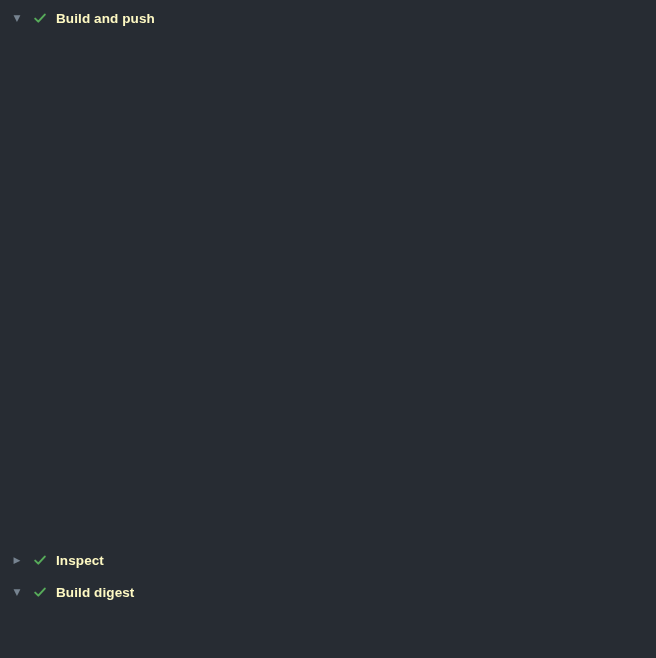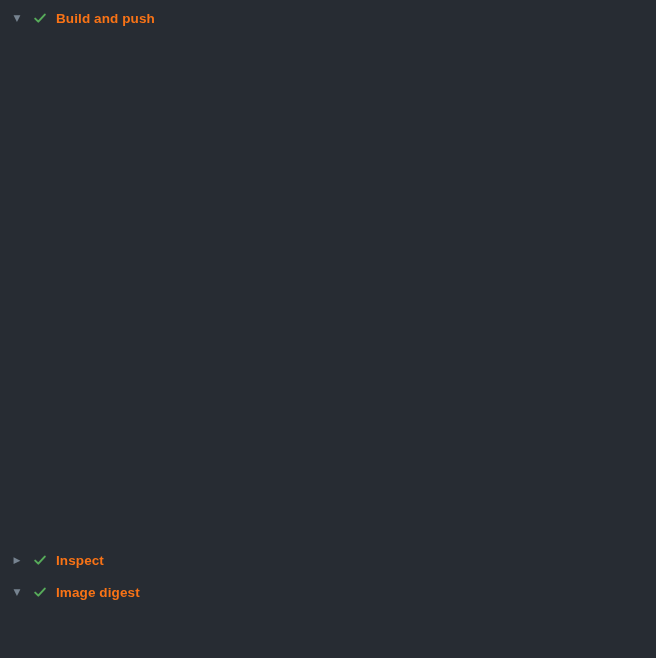--- a/index.html
+++ b/index.html
@@ -22,21 +22,21 @@
   .section.gap-top { margin-top:8px; }
   .chev {
     display:inline-block; width:14px;
     color:#768390; font-size:9px; line-height:1;
     margin-right:8px; text-align:center;
     font-family:"DejaVu Sans", sans-serif;
   }
   .check { display:inline-block; width:16px; height:16px; margin-right:8px; }
   .sec-title {
     font-family:"Liberation Sans","DejaVu Sans",sans-serif;
-    font-weight:600; font-size:13.5px; color:#f97316;
+    font-weight:600; font-size:13.5px; color:#fef9c3;
     letter-spacing:.1px;
   }
   .sec-lines { padding-top:12px; }
   .line {
     height:18px; line-height:18px;
     white-space:pre; overflow:hidden;
     font-size:11.5px;
   }
 </style>
 </head>
@@ -210,21 +210,21 @@
   </div>
 
   <div class="section compact gap-top">
     <div class="sec-header">
       <span class="chev">▼</span>
       <span class="check">
         <svg width="16" height="16" viewBox="0 0 16 16">
           <path d="M3.2 8.6 L6.3 11.6 L12.8 4.6" fill="none" stroke="#57ab5a" stroke-width="2" stroke-linecap="round" stroke-linejoin="round"></path>
         </svg>
       </span>
-      <span class="sec-title">Image digest</span>
+      <span class="sec-title">Build digest</span>
     </div>
     <div class="sec-lines">
   <div class="line">
     
     
   </div>
 
   <div class="line">
     
     

